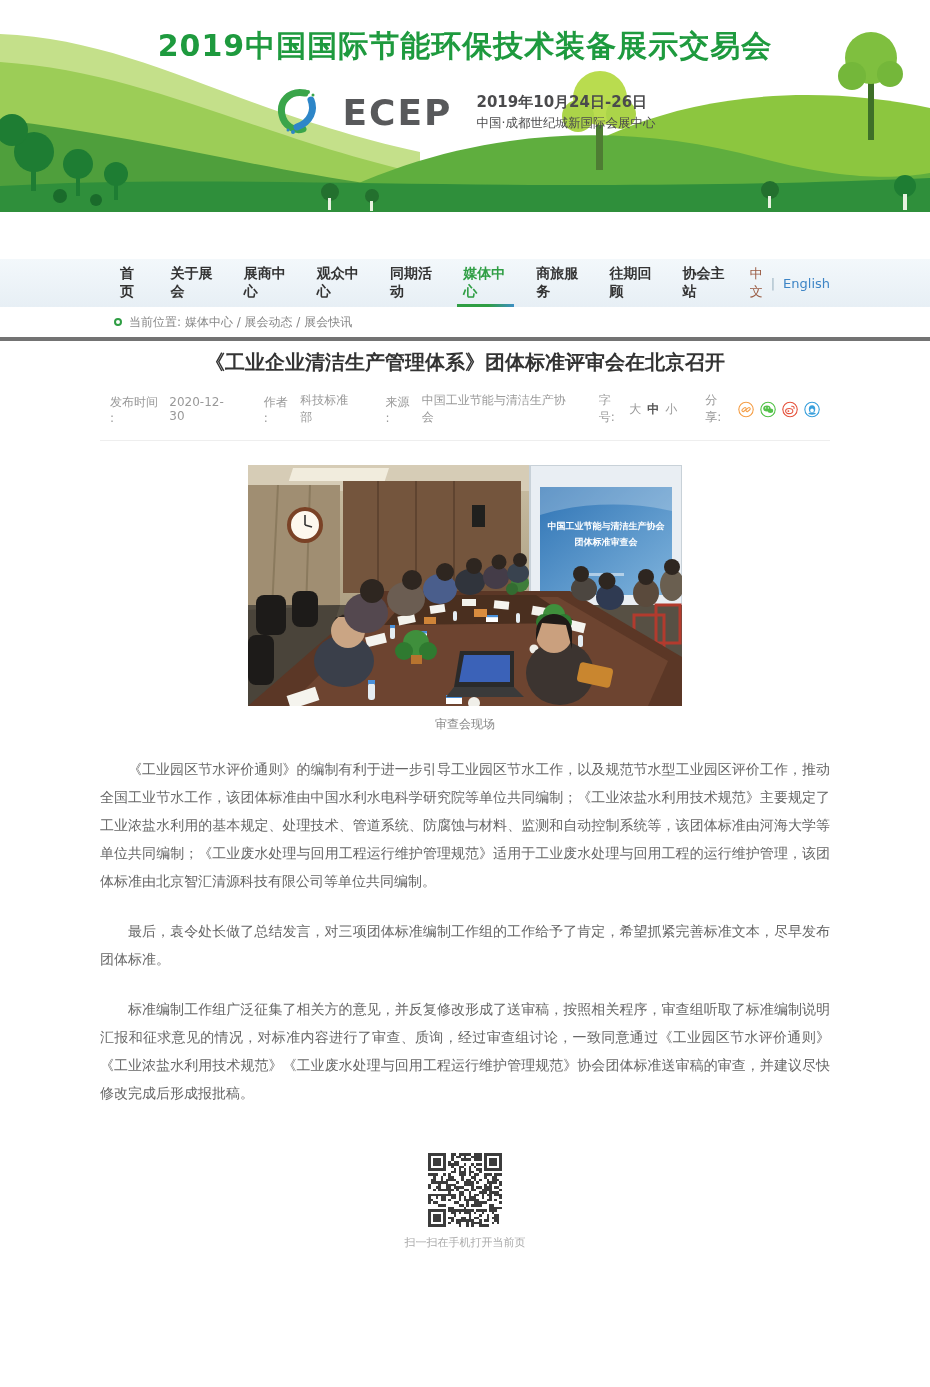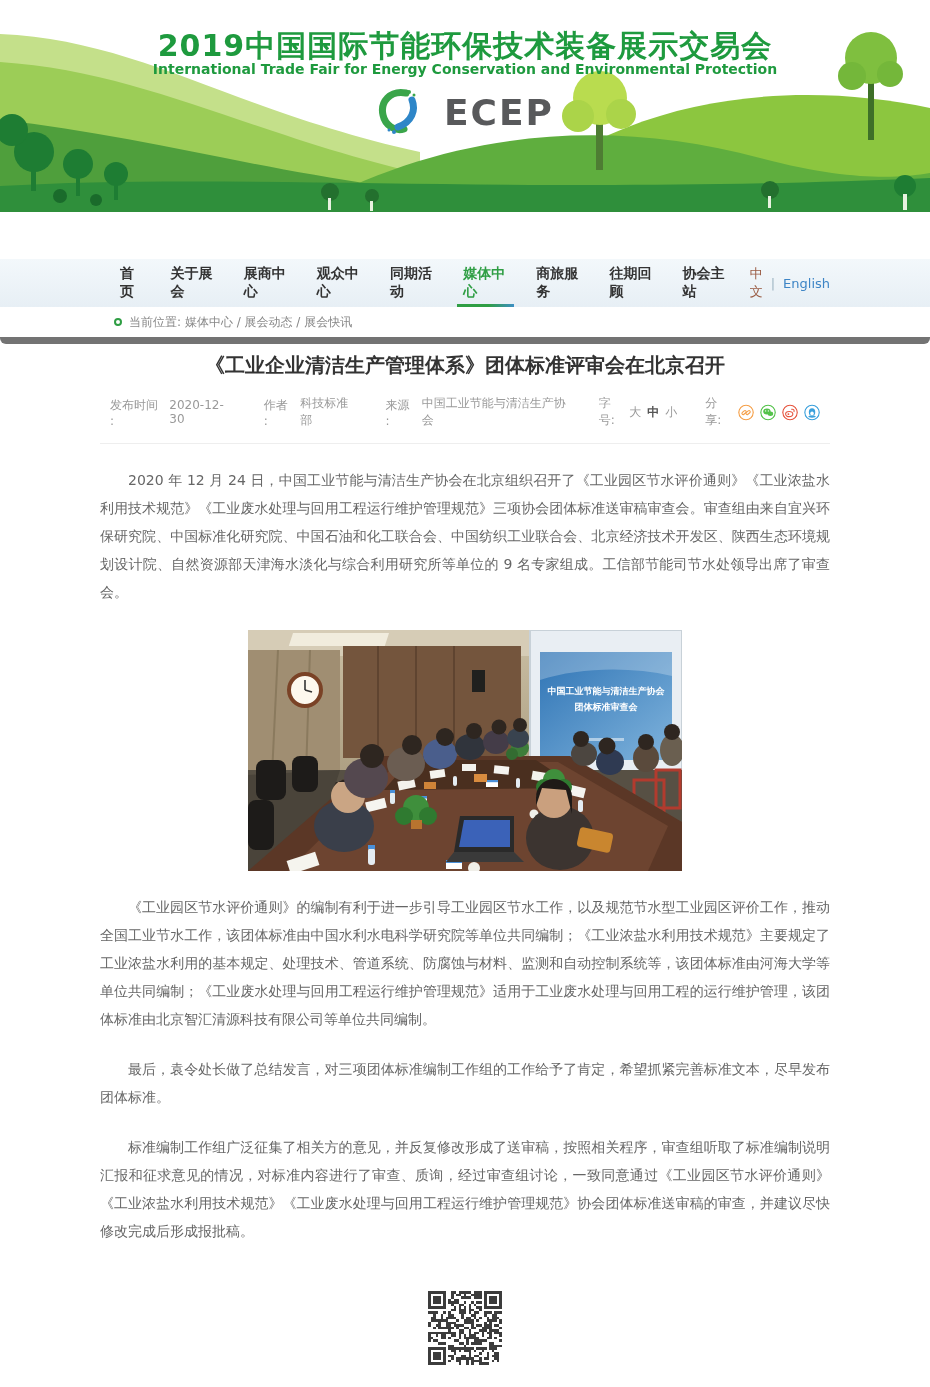--- a/index.html
+++ b/index.html
@@ -22,21 +22,21 @@
   .nav-inner { width:730px; margin:0 auto; display:flex; align-items:center; height:100%; padding-left:14px; }
   .nav-item { position:relative; height:100%; display:flex; align-items:center; padding:0 6px; margin-right:16px; font-size:14px; font-weight:bold; color:#333; cursor:pointer; }
   .nav-item.active { color:#2f9e44; }
   .nav-item.active::after { content:""; position:absolute; left:0; right:0; bottom:0; height:3px; background:linear-gradient(90deg,#2f9e44 55%,#3d8fc4); }
   .lang { margin-left:auto; font-size:13px; display:flex; gap:8px; align-items:center; }
   .lang .zh { color:#9a5b43; cursor:pointer; }
   .lang .sep { color:#9fb6c4; }
   .lang .en { color:#3d85c6; cursor:pointer; }
 
   
-  .crumb { border-bottom:7px solid #737373;border-radius:6px; }
+  .crumb { border-bottom:4px solid #737373; }
   .crumb-inner { width:730px; margin:0 auto; height:30px; display:flex; align-items:center; font-size:12px; color:#888; padding-left:14px; }
   .crumb-dot { width:8px; height:8px; border:2px solid #2f9e44; border-radius:50%; margin-right:7px; }
 
   
   .art-title { text-align:center; font-size:20px; font-weight:600; color:#333; margin-top:8px; }
   .art-meta { display:flex; justify-content:center; align-items:center; gap:8px; font-size:12px; color:#999; margin-top:16px; padding-bottom:14px; border-bottom:1px solid #eee; }
   .art-meta .grp { margin:0 10px; display:flex; align-items:center; gap:6px; }
   .art-meta .mid { color:#555; font-weight:bold; }
   .share-ic { width:17px; height:17px; border-radius:50%; display:inline-block; }
   p.body { font-size:14px; color:#666; line-height:2; text-indent:2em; text-align:justify; margin-top:22px; }
@@ -92,31 +92,34 @@
         <rect x="370" y="201" width="3" height="10" fill="#e8f2e0"></rect>
       <circle cx="770" cy="190" r="9" fill="#23702e"></circle>
         <rect x="768" y="196" width="3" height="12" fill="#e8f2e0"></rect>
       <circle cx="905" cy="186" r="11" fill="#1e7d33"></circle>
         <rect x="903" y="194" width="4" height="16" fill="#e8f2e0"></rect>
       <circle cx="60" cy="196" r="7" fill="#1a6b2b"></circle>
         <circle cx="96" cy="200" r="6" fill="#1a6b2b"></circle>
     </g>
   </svg>
   <div class="banner-title">2019中国国际节能环保技术装备展示交易会</div>
-  <div class="banner-sub">International Trade Fair for Energy Conservation and Environmental Protection</div>
   <div class="logo-row">
     <svg width="44" height="48" viewBox="0 0 44 48">
       <path d="M30,5 C14,2 4,14 7,27 C9,37 19,44 28,41" fill="none" stroke="#3aa54a" stroke-width="7" stroke-linecap="round"></path>
       <path d="M36,12 C40,22 36,34 22,39" fill="none" stroke="#2e86c8" stroke-width="7" stroke-linecap="round"></path>
       <circle cx="33" cy="4" r="2" fill="#3aa54a"></circle>
         <circle cx="38" cy="7" r="1.5" fill="#3aa54a"></circle>
       <circle cx="18" cy="44" r="2" fill="#2e86c8"></circle>
         <circle cx="13" cy="42" r="1.5" fill="#2e86c8"></circle>
     </svg>
     <span class="logo-text">ECEP</span>
+    <div class="logo-meta">
+      <div class="d1">2019年10月24日-26日</div>
+      <div class="d2">中国·成都世纪城新国际会展中心</div>
+    </div>
   </div>
 </div>
 
 <div class="nav">
   <div class="nav-inner">
     <div class="nav-item">首页</div>
     <div class="nav-item">关于展会</div>
     <div class="nav-item">展商中心</div>
     <div class="nav-item">观众中心</div>
     <div class="nav-item">同期活动</div>
@@ -184,21 +187,20 @@
         </svg>
       <svg class="share-ic" viewBox="0 0 20 20">
           <circle cx="10" cy="10" r="9" fill="none" stroke="#3aa0dc" stroke-width="1.5"></circle>
           <ellipse cx="10" cy="9.4" rx="4" ry="4.8" fill="#3aa0dc"></ellipse>
           <ellipse cx="10" cy="11.4" rx="2.2" ry="2.6" fill="#fff"></ellipse>
           <ellipse cx="10" cy="15" rx="4.6" ry="1.4" fill="#3aa0dc"></ellipse>
         </svg>
     </span>
   </div>
 
-  <p class="body">2020 年 12 月 24 日，中国工业节能与清洁生产协会在北京组织召开了《工业园区节水评价通则》《工业浓盐水利用技术规范》《工业废水处理与回用工程运行维护管理规范》三项协会团体标准送审稿审查会。审查组由来自宜兴环保研究院、中国标准化研究院、中国石油和化工联合会、中国纺织工业联合会、北京经济技术开发区、陕西生态环境规划设计院、自然资源部天津海水淡化与综合利用研究所等单位的 9 名专家组成。工信部节能司节水处领导出席了审查会。</p>
 
   <svg class="photo" viewBox="0 0 434 241">
     <defs>
       <linearGradient id="slide" x1="0" y1="0" x2="1" y2="1">
         <stop offset="0" stop-color="#2f74b5"></stop>
           <stop offset="1" stop-color="#7fb3dc"></stop>
       </linearGradient>
       <linearGradient id="wallg" x1="0" y1="0" x2="0" y2="1">
         <stop offset="0" stop-color="#cabfa4"></stop>
           <stop offset="1" stop-color="#9a8a6c"></stop>
@@ -341,20 +343,21 @@
         <circle cx="398" cy="112" r="8" fill="#2e2620"></circle>
       <ellipse cx="424" cy="120" rx="12" ry="16" fill="#6a5f50"></ellipse>
         <circle cx="424" cy="102" r="8" fill="#2e2620"></circle>
 
       <ellipse cx="312" cy="208" rx="34" ry="32" fill="#3c3430"></ellipse>
       <circle cx="306" cy="170" r="18" fill="#caa07e"></circle>
       <path d="M288,168 A18 18 0 0 1 324,166 L324,184 L318,160 L294,158 L288,176 Z" fill="#1f1a17"></path>
       <rect x="330" y="200" width="34" height="20" rx="4" fill="#c9862f" transform="rotate(12 347 210)"></rect>
     </g>
   </svg>
+  <div class="caption">审查会现场</div>
 
   <p class="body">《工业园区节水评价通则》的编制有利于进一步引导工业园区节水工作，以及规范节水型工业园区评价工作，推动全国工业节水工作，该团体标准由中国水利水电科学研究院等单位共同编制；《工业浓盐水利用技术规范》主要规定了工业浓盐水利用的基本规定、处理技术、管道系统、防腐蚀与材料、监测和自动控制系统等，该团体标准由河海大学等单位共同编制；《工业废水处理与回用工程运行维护管理规范》适用于工业废水处理与回用工程的运行维护管理，该团体标准由北京智汇清源科技有限公司等单位共同编制。</p>
   <p class="body">最后，袁令处长做了总结发言，对三项团体标准编制工作组的工作给予了肯定，希望抓紧完善标准文本，尽早发布团体标准。</p>
   <p class="body">标准编制工作组广泛征集了相关方的意见，并反复修改形成了送审稿，按照相关程序，审查组听取了标准编制说明汇报和征求意见的情况，对标准内容进行了审查、质询，经过审查组讨论，一致同意通过《工业园区节水评价通则》《工业浓盐水利用技术规范》《工业废水处理与回用工程运行维护管理规范》协会团体标准送审稿的审查，并建议尽快修改完成后形成报批稿。</p>
 
   <div class="qr-wrap">
     <div class="qr-art"><svg viewBox="0 0 29 29" width="100%" height="100%" shape-rendering="crispEdges">
           <rect width="29" height="29" fill="#fff"></rect>
           <rect x="9" y="0" width="1" height="1" fill="#3c3c3c"></rect>
           <rect x="10" y="0" width="1" height="1" fill="#3c3c3c"></rect>
@@ -691,15 +694,16 @@
           <rect x="0" y="0" width="7" height="7" fill="#3c3c3c"></rect>
           <rect x="1" y="1" width="5" height="5" fill="#fff"></rect>
           <rect x="2" y="2" width="3" height="3" fill="#3c3c3c"></rect>
           <rect x="22" y="0" width="7" height="7" fill="#3c3c3c"></rect>
           <rect x="23" y="1" width="5" height="5" fill="#fff"></rect>
           <rect x="24" y="2" width="3" height="3" fill="#3c3c3c"></rect>
           <rect x="0" y="22" width="7" height="7" fill="#3c3c3c"></rect>
           <rect x="1" y="23" width="5" height="5" fill="#fff"></rect>
           <rect x="2" y="24" width="3" height="3" fill="#3c3c3c"></rect>
         </svg></div>
+    <div class="qr-cap">扫一扫在手机打开当前页</div>
   </div>
 
 </div>
 
 </body></html>

